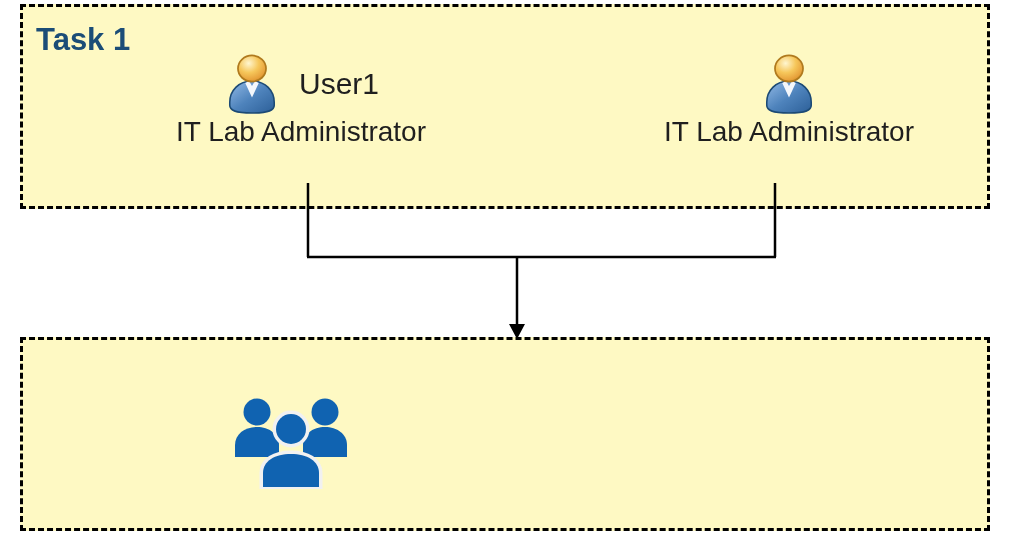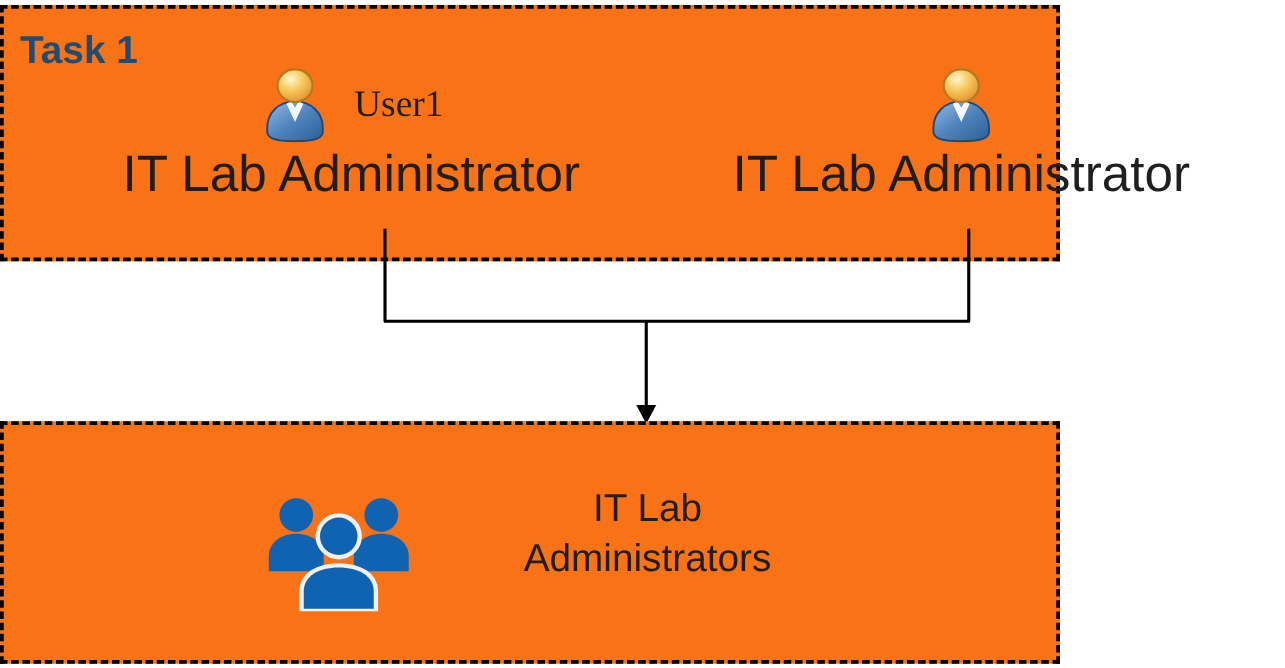--- a/index.html
+++ b/index.html
@@ -10,24 +10,24 @@
   }
   .canvas {
     position: relative;
     width: 1028px;
     height: 534px;
     background: #ffffff;
     overflow: hidden;
   }
   .task-box {
     position: absolute;
-    left: 0;
-    width: 848px;
+    left: 20px;
+    width: 970px;
     border: 3px dashed #000000;
-    background: #f97316;
+    background: #fef9c3;
     box-sizing: border-box;
   }
   .task-box.task1 { top: 4px;   height: 205px; }
   .task-box.task2 { top: 337px; height: 194px; }
   .task-label {
     position: absolute;
     font-size: 31px;
     font-weight: bold;
     color: #1b4d77;
     letter-spacing: 0px;
@@ -45,29 +45,28 @@
     align-items: center;
   }
   .member.member-a { left: 93px;  }
   .member.member-b { left: 581px; }
   .member-row {
     display: flex;
     align-items: center;
     justify-content: space-between;
     gap: 18px;
     height: 62px;
-    font-family: Liberation Serif, serif;
   }
   .member-name {
     font-size: 30px;
     color: #1f1f1f;
     white-space: nowrap;
   }
   .member-role {
-    font-size: 41px;
+    font-size: 28px;
     color: #1f1f1f;
     white-space: nowrap;
     margin-top: 1px;
   }
 
   .connectors {
     position: absolute;
     left: 0; top: 0;
     pointer-events: none;
   }
@@ -163,19 +162,15 @@
           <circle cx="100" cy="19" r="13.5"></circle>
           <path d="M78 64 L78 52 C78 41 88 34 100 34 C112 34 122 41 122 52 L122 64 Z"></path>
           <g stroke="#f1f1f1" stroke-width="7" paint-order="stroke">
             <circle cx="66" cy="36" r="15"></circle>
             <path d="M38 94 L38 80 C38 68 50 61 66 61 C82 61 94 68 94 80 L94 94 Z"></path>
           </g>
         </g>
       </svg>
     </div>
 
-    <div class="group-name">
-      <div>IT Lab</div>
-      <div>Administrators</div>
-    </div>
   </div>
 
 </div>
 
 </body></html>

